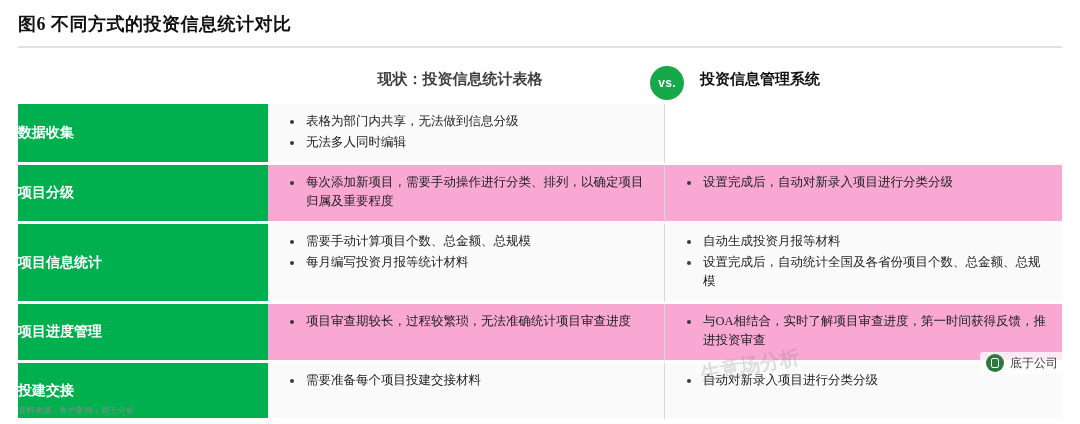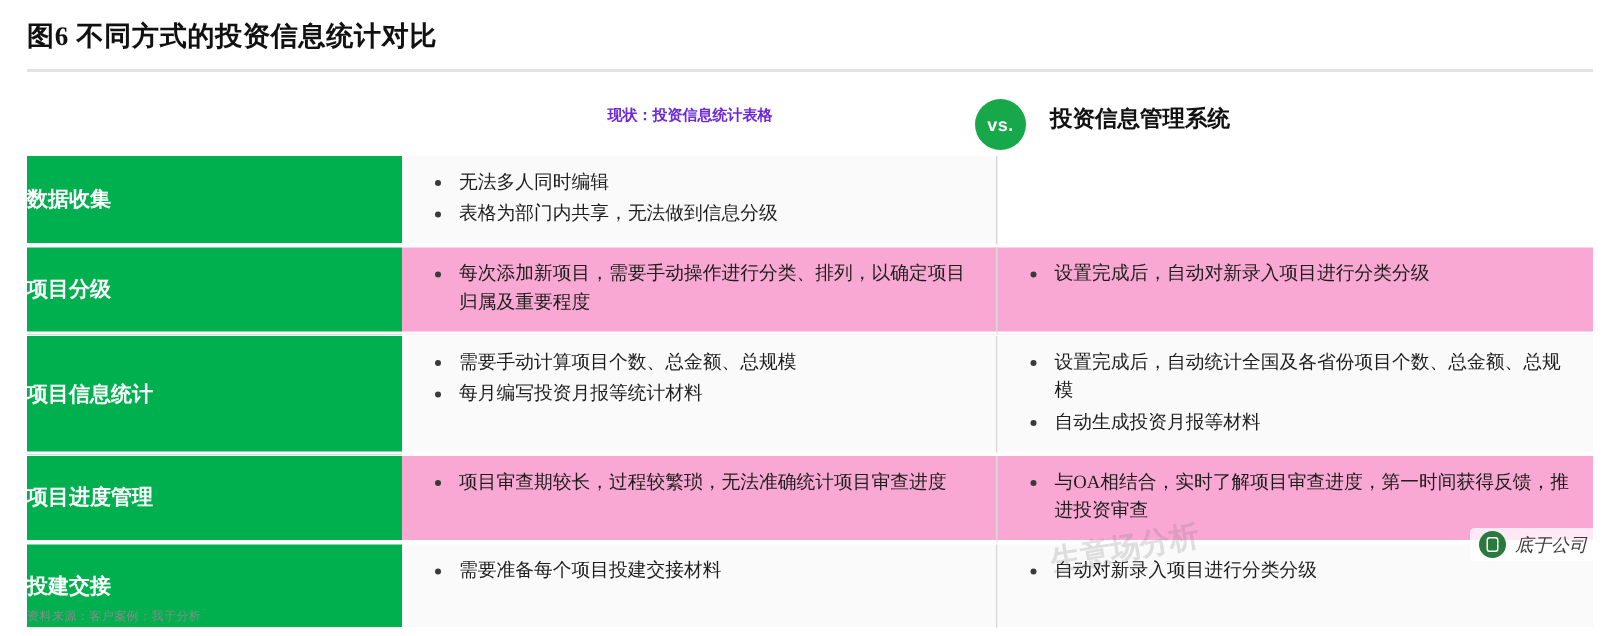--- a/index.html
+++ b/index.html
@@ -46,23 +46,23 @@
     top: 70px;
     width: 1080px;
     height: 30px;
   }
   .head-left {
     position: absolute;
     left: 270px;
     top: 0;
     width: 380px;
     text-align: center;
-    font-size: 10px;
-    font-weight: bold;
-    color: #6d28d9;
+    font-size: 15px;
+    font-weight: bold;
+    color: #404040;
     font-family: "Liberation Serif", serif;
   }
   .head-right {
     position: absolute;
     left: 700px;
     top: 0;
     width: 340px;
     font-size: 15px;
     font-weight: bold;
     color: #111111;
@@ -202,21 +202,20 @@
     width: 8px;
     height: 10px;
     border: 1.5px solid #ffffff;
     border-radius: 2px;
     box-sizing: border-box;
   }
   .wm-text {
     font-size: 12px;
     color: #3a3a3a;
     font-family: "Liberation Serif", serif;
-    font-style: italic;
   }
 </style>
 </head>
 <body>
 
 <div class="page">
 
   <div class="title">图6 不同方式的投资信息统计对比</div>
   <div class="title-rule"></div>
 
@@ -225,22 +224,22 @@
     <div class="vs-badge">vs.</div>
     <div class="head-right">投资信息管理系统</div>
   </div>
 
   <div class="table">
 
     <div class="row">
       <div class="cell-label">数据收集</div>
       <div class="cell-mid">
         <ul class="bullets">
+          <li>表格为部门内共享，无法做到信息分级</li>
           <li>无法多人同时编辑</li>
-          <li>表格为部门内共享，无法做到信息分级</li>
         </ul>
       </div>
     </div>
 
     <div class="row alt">
       <div class="cell-label">项目分级</div>
       <div class="cell-mid">
         <ul class="bullets">
           <li>每次添加新项目，需要手动操作进行分类、排列，以确定项目归属及重要程度</li>
         </ul>
@@ -255,22 +254,22 @@
     <div class="row">
       <div class="cell-label">项目信息统计</div>
       <div class="cell-mid">
         <ul class="bullets">
           <li>需要手动计算项目个数、总金额、总规模</li>
           <li>每月编写投资月报等统计材料</li>
         </ul>
       </div>
       <div class="cell-right">
         <ul class="bullets">
+          <li>自动生成投资月报等材料</li>
           <li>设置完成后，自动统计全国及各省份项目个数、总金额、总规模</li>
-          <li>自动生成投资月报等材料</li>
         </ul>
       </div>
     </div>
 
     <div class="row alt">
       <div class="cell-label">项目进度管理</div>
       <div class="cell-mid">
         <ul class="bullets">
           <li>项目审查期较长，过程较繁琐，无法准确统计项目审查进度</li>
         </ul>

